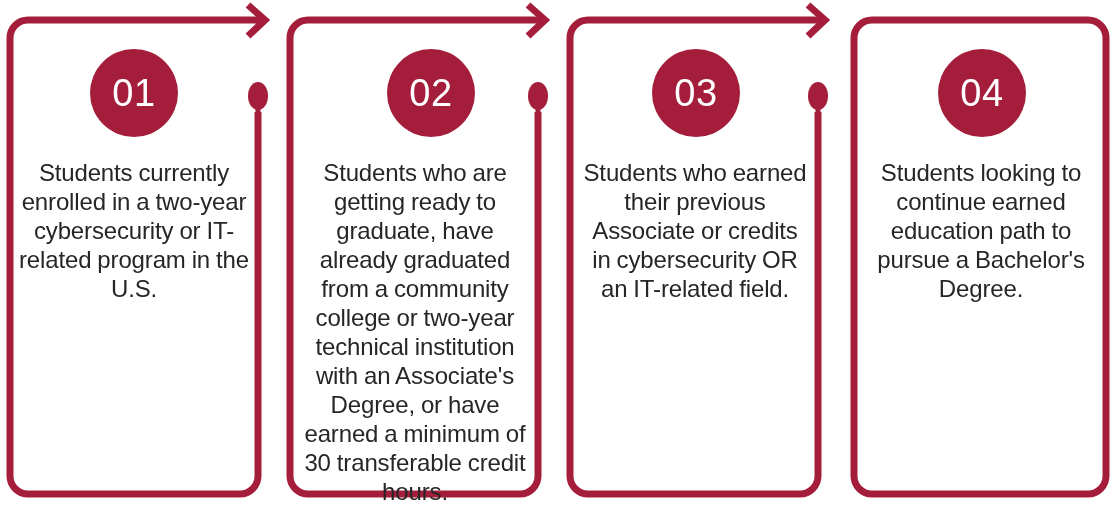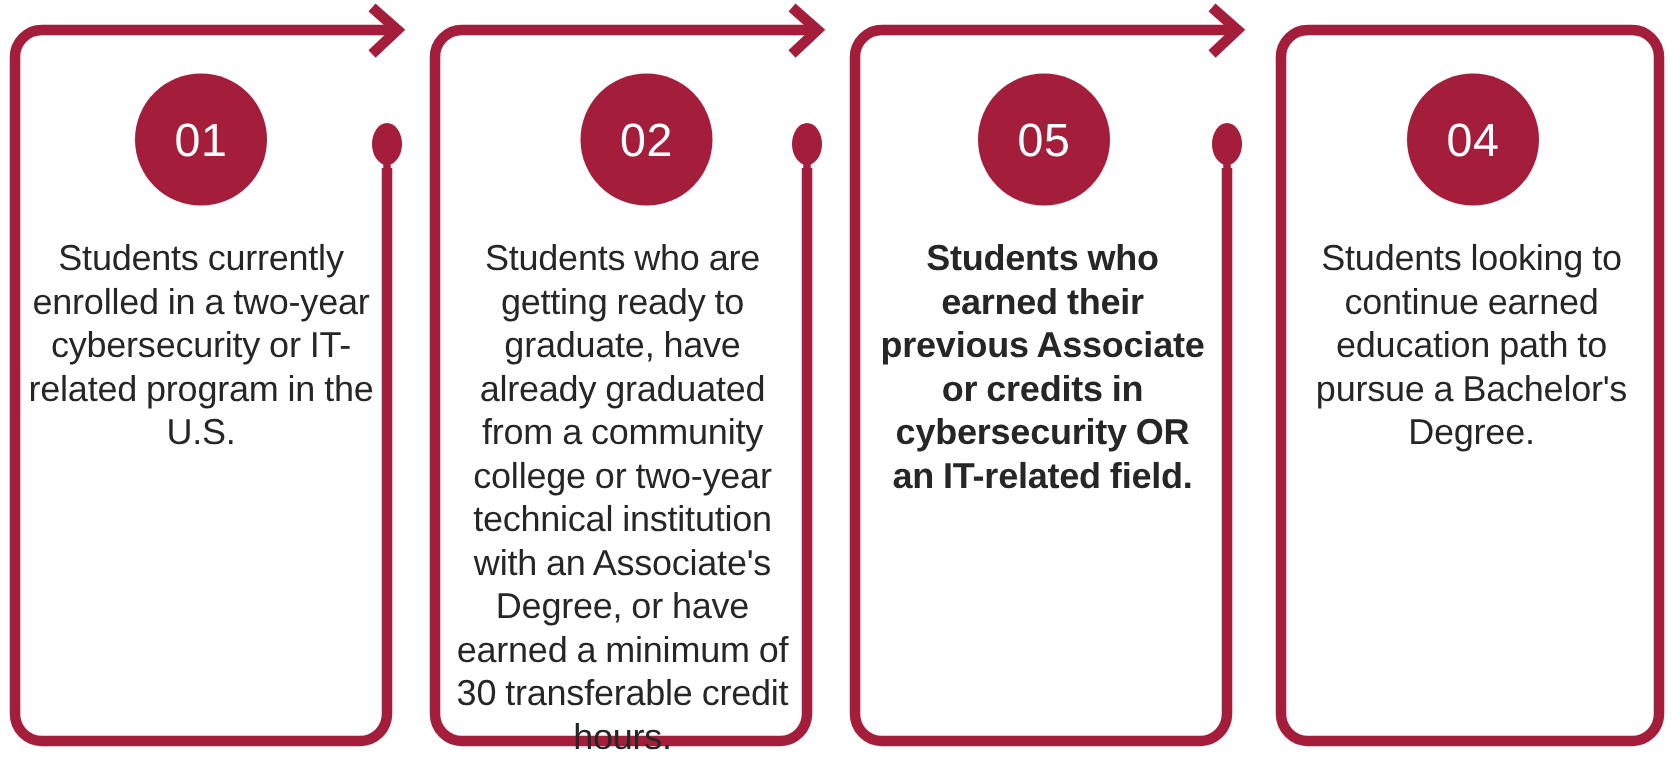--- a/index.html
+++ b/index.html
@@ -44,21 +44,21 @@
     height: 88px;
     border-radius: 50%;
     display: flex;
     align-items: center;
     justify-content: center;
     top: 49px;
   }
 
   .step-badge-number {
     font-family: "Liberation Sans", sans-serif;
-    font-size: 31px;
+    font-size: 38px;
     font-weight: 400;
     color: #ffffff;
     letter-spacing: 0.5px;
     line-height: 1;
     display: block;
   }
 
   .step-body {
     position: absolute;
     top: 158px;
@@ -128,23 +128,23 @@
 
   <div class="step-card" style="left:288px; width:254px;">
     <div class="step-badge" style="left:99px; background:#A41E3C;justify-content:center;">
       <span class="step-badge-number">02</span>
     </div>
     <div class="step-body" style="left:13px; width:228px;">Students who are getting ready to graduate, have already graduated from a community college or two-year technical institution with an Associate's Degree, or have earned a minimum of 30 transferable credit hours.</div>
   </div>
 
   <div class="step-card" style="left:568px; width:254px;">
     <div class="step-badge" style="left:84px; background:#A41E3C;">
-      <span class="step-badge-number">05</span>
+      <span class="step-badge-number">03</span>
     </div>
-    <div class="step-body" style="left:14px; width:226px;font-weight:bold;">Students who earned their previous Associate or credits in cybersecurity OR an IT-related field.</div>
+    <div class="step-body" style="left:14px; width:226px;">Students who earned their previous Associate or credits in cybersecurity OR an IT-related field.</div>
   </div>
 
   <div class="step-card" style="left:852px; width:258px;">
     <div class="step-badge" style="left:86px; background:#A41E3C;">
       <span class="step-badge-number">04</span>
     </div>
     <div class="step-body" style="left:18px; width:222px;">Students looking to continue earned education path to pursue a Bachelor's Degree.</div>
   </div>
 
 </div>

